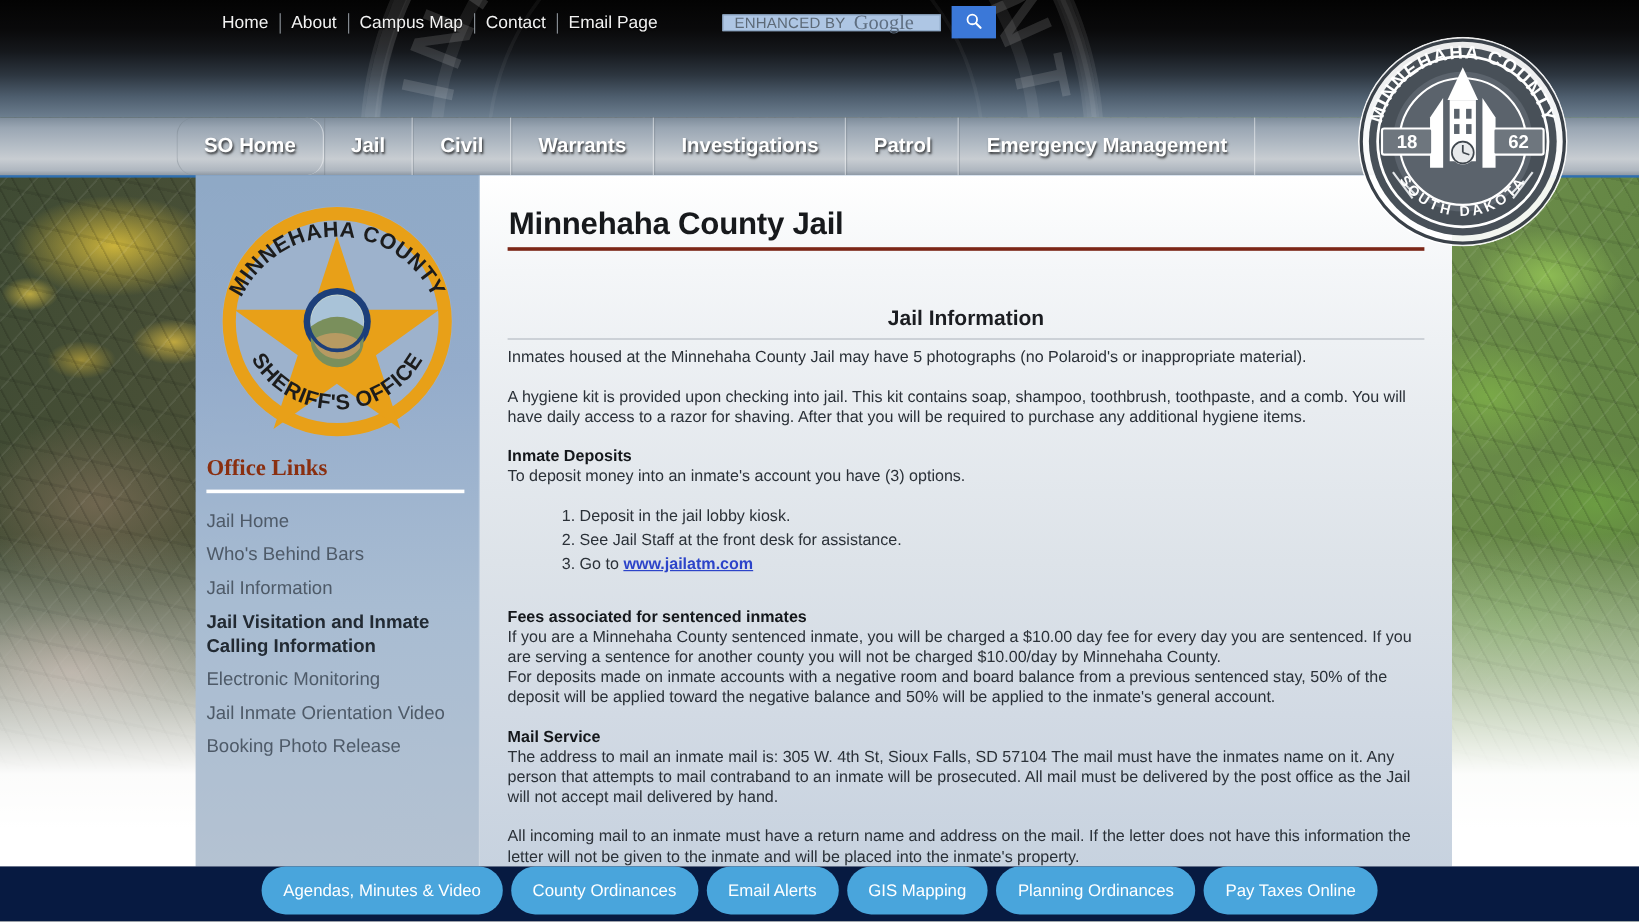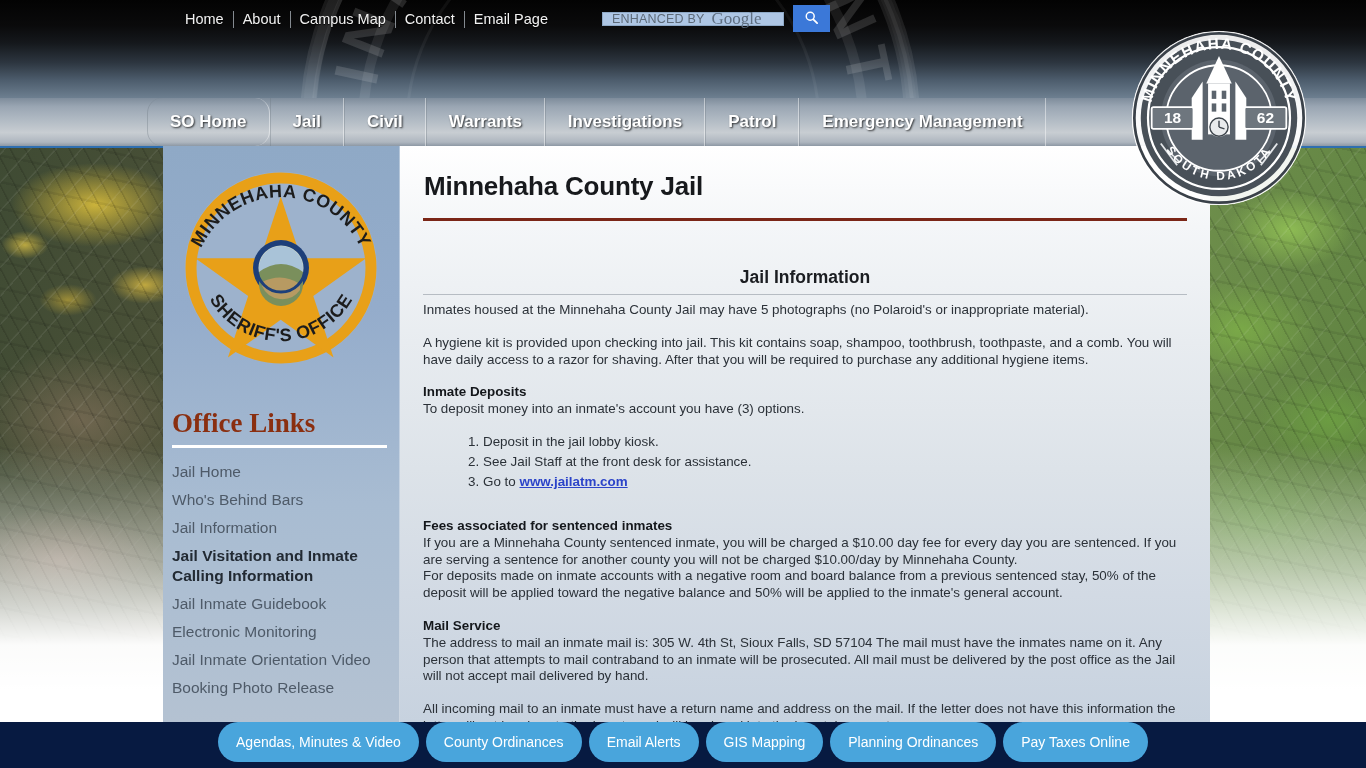--- a/index.html
+++ b/index.html
@@ -138,23 +138,22 @@
     border-right: 1px solid rgba(255,255,255,0.35);
     z-index: 7;
     overflow: hidden;
   }
   .badge-wrap {
     display: flex; justify-content: center; padding-top: 18px;
   }
   .badge { width: 210px; height: 208px; }
   .office-links-title {
     color: #8a2f10; font-family: "Liberation Serif", serif;
-    font-size: 27px; font-weight: bold;
+    font-size: 19px; font-weight: bold;
     padding: 8px 0 4px 9px;
-    margin-top: 28px;
   }
   .office-links-rule {
     height: 3px; background: #ffffff; margin: 2px 12px 10px 9px;
   }
   .side-link {
     display: block; color: #4e5a68; font-size: 15.5px;
     text-decoration: none; padding: 4px 14px 4px 9px;
     line-height: 20px;
   }
   .side-link.active { color: #222a33; font-weight: bold; }
@@ -163,21 +162,21 @@
   .content {
     position: absolute; left: 400px; top: 146px;
     width: 810px; height: 576px;
     background: linear-gradient(to bottom, #ffffff 0%, #f4f6f8 14%, #e8ecf0 34%, #dde3e9 56%, #d2dae4 78%, #c7d2df 100%);
     z-index: 7;
     overflow: hidden;
     padding: 0 23px;
   }
   .page-title {
     font-size: 26px; font-weight: bold; color: #17191c;
-    padding: 25px 0 16px 1px; letter-spacing: -0.2px;
+    padding: 25px 0 4px 1px; letter-spacing: -0.2px;
   }
   .title-rule { height: 3px; background: #7b2617; margin-bottom: 46px; }
   .section-heading {
     text-align: center; font-size: 17.5px; font-weight: bold; color: #1b1d21;
     padding-bottom: 6px;
   }
   .section-rule { height: 1px; background: #b6bcc3; margin-bottom: 7px; }
   .body-text {
     font-size: 13.4px; color: #2b3138; line-height: 16.8px;
   }
@@ -353,21 +352,20 @@
     </div>
   </div>
 
   <div class="office-links-title">Office Links</div>
   <div class="office-links-rule"></div>
 
   <a class="side-link" href="#">Jail Home</a>
   <a class="side-link" href="#">Who's Behind Bars</a>
   <a class="side-link" href="#">Jail Information</a>
   <a class="side-link active" href="#">Jail Visitation and Inmate Calling Information</a>
-  <a class="side-link" href="#">Jail Inmate Guidebook</a>
   <a class="side-link" href="#">Electronic Monitoring</a>
   <a class="side-link" href="#">Jail Inmate Orientation Video</a>
   <a class="side-link" href="#">Booking Photo Release</a>
 </aside>
 
 <main class="content">
 
   <h1 class="page-title">Minnehaha County Jail</h1>
   <div class="title-rule"></div>
 

